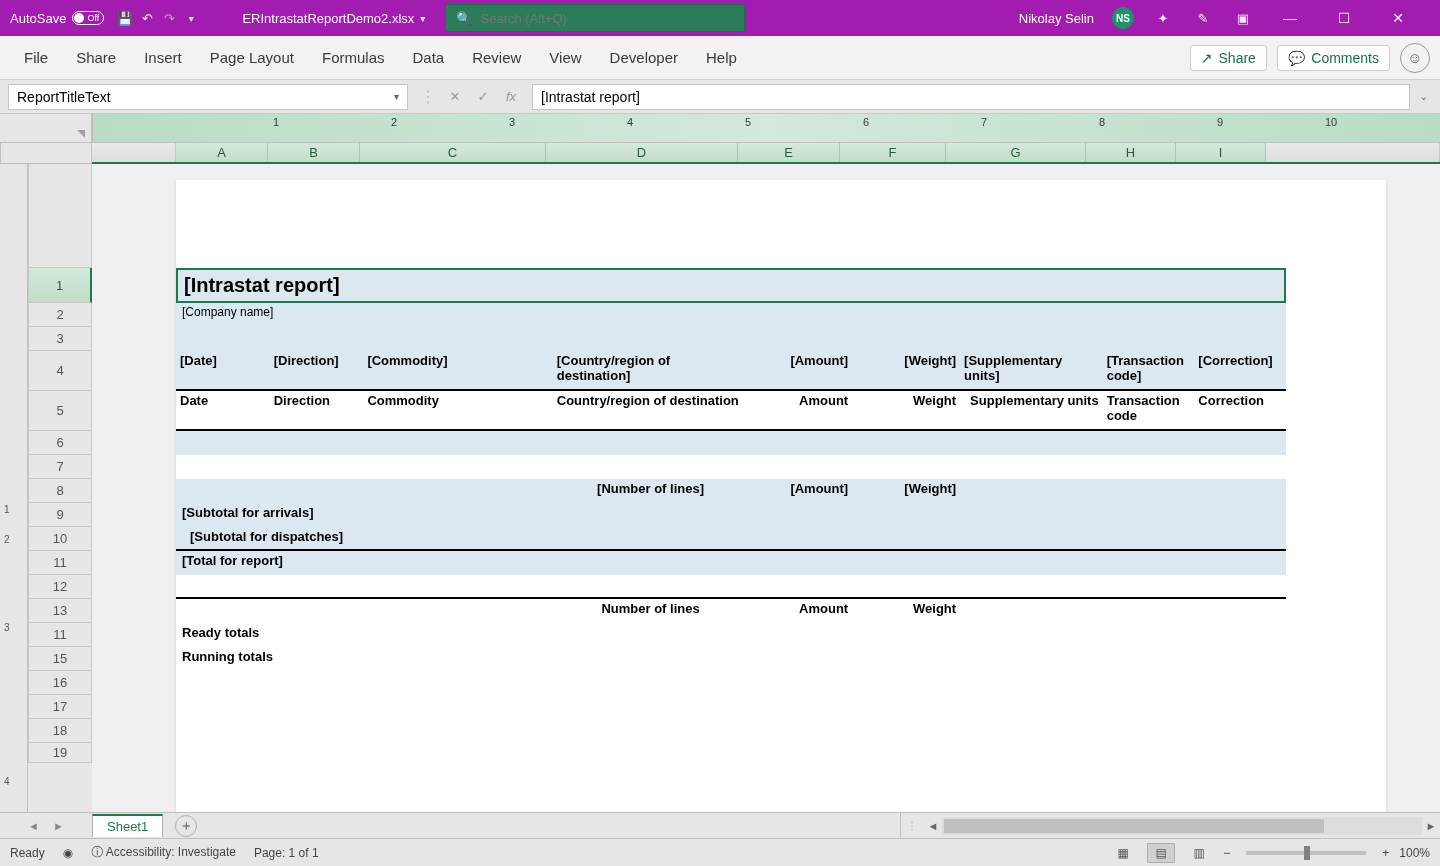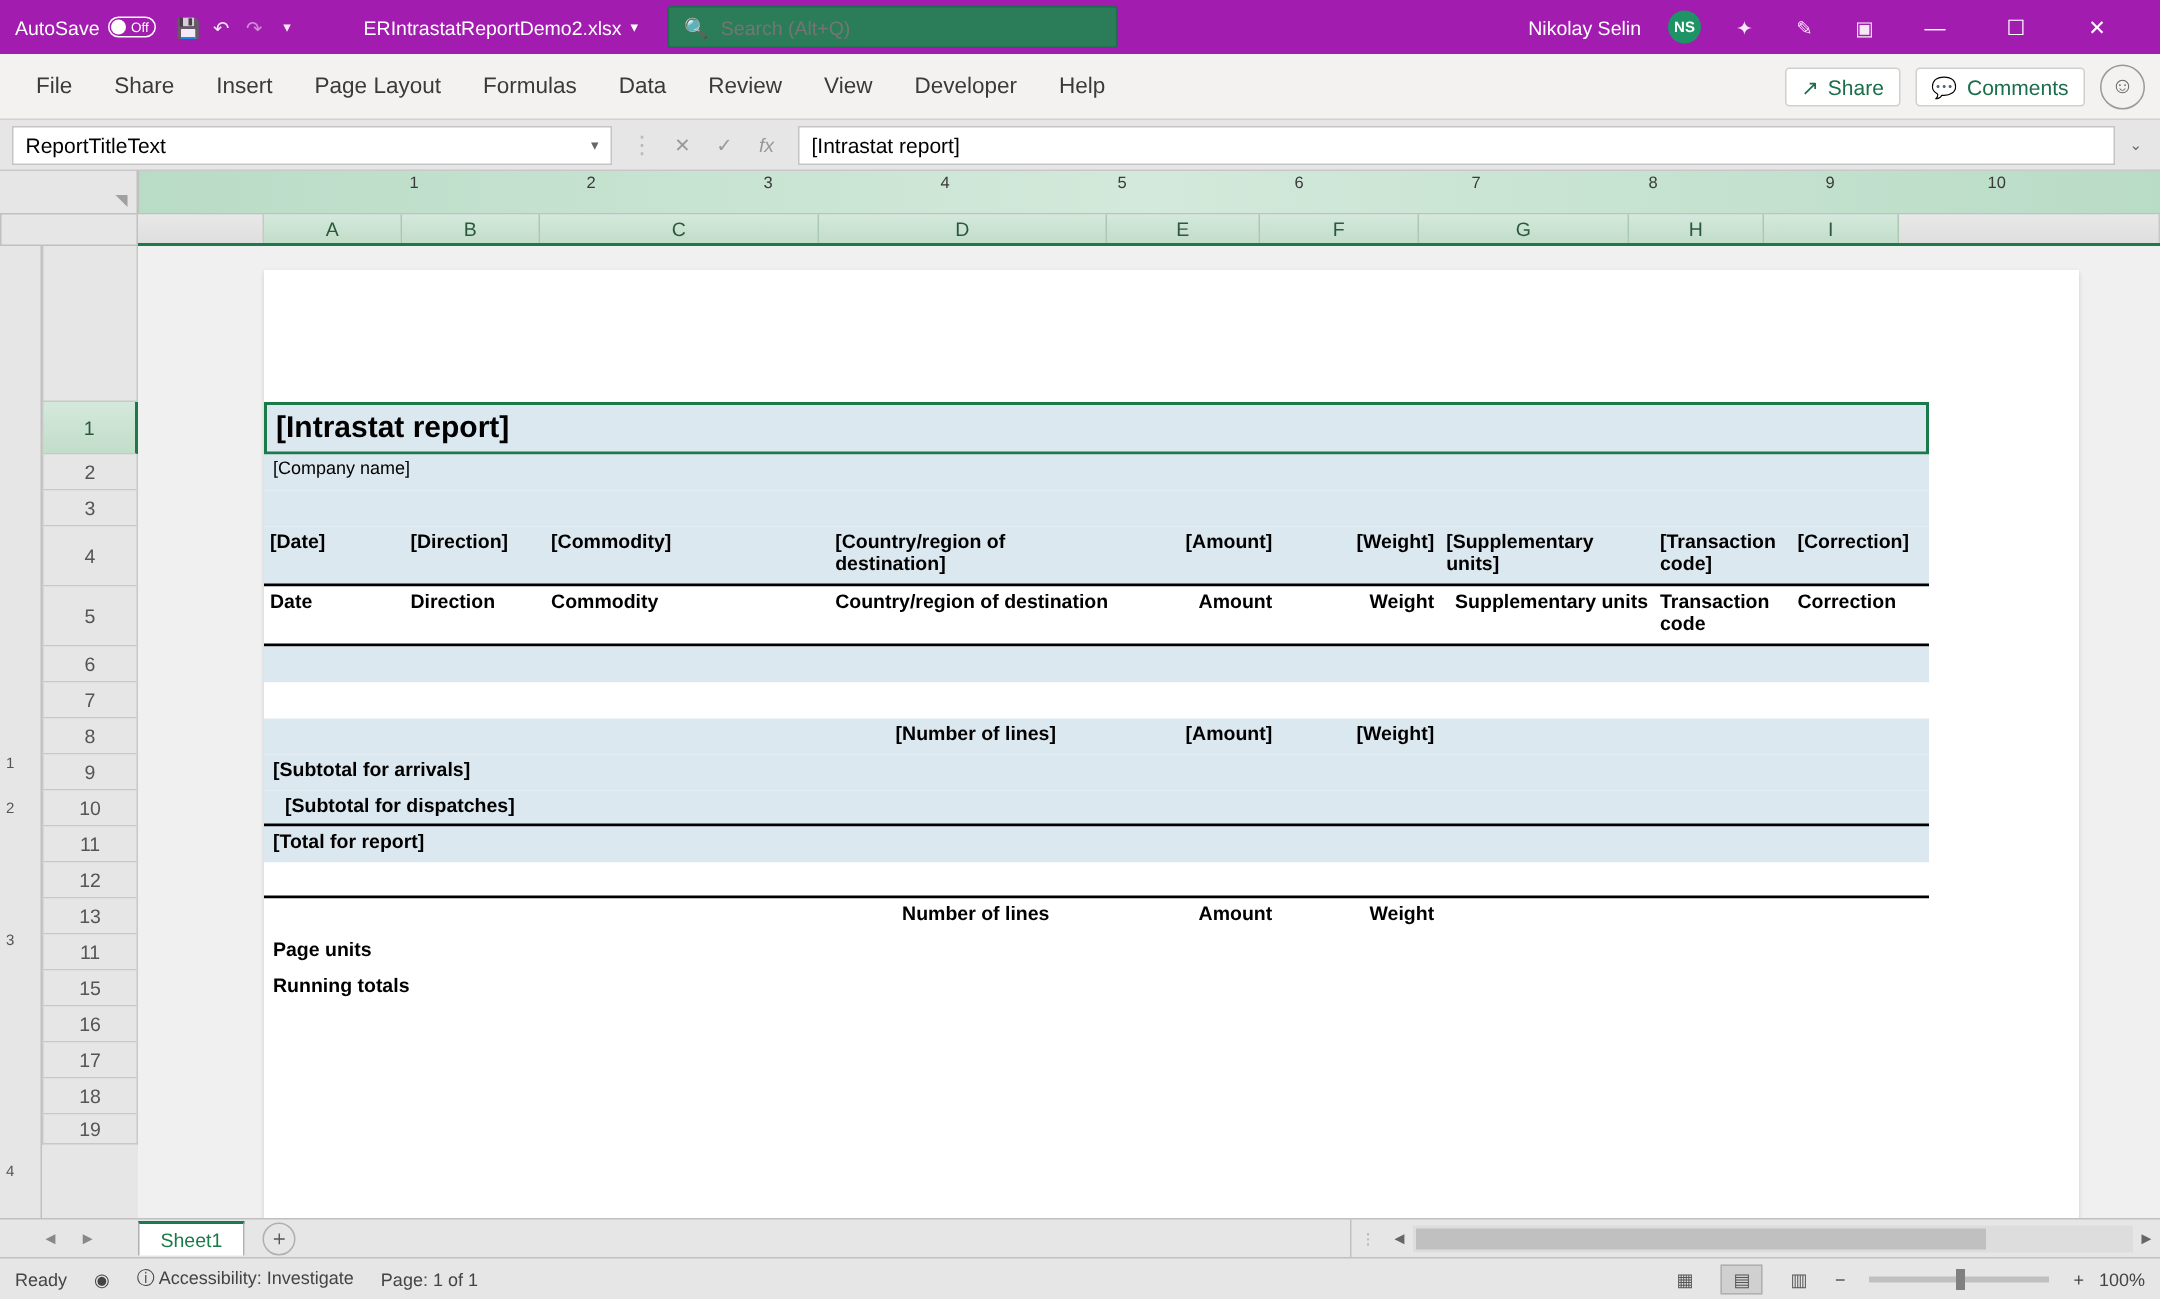--- a/index.html
+++ b/index.html
@@ -336,21 +336,21 @@
           <td class="cF" style="text-align:right">Weight</td>
           <td class="cG"></td>
                 <td class="cH"></td>
                 <td class="cI"></td>
         </tr>
             </tbody>
           </table>
       </div>
 
       <div class="cell-row bold" style="top:459px;left:84px;width:1110px;height:24px;background:#fff;padding:2px 6px;font-size:13px">
-        <span>Page units</span>
+        <span>Ready totals</span>
       </div>
 
       <div class="cell-row bold" style="top:483px;left:84px;width:1110px;height:24px;background:#fff;padding:2px 6px;font-size:13px">
         <span>Running totals</span>
       </div>
     </div>
   </div>
 </div>
 
 <div class="sheet-tabs">

